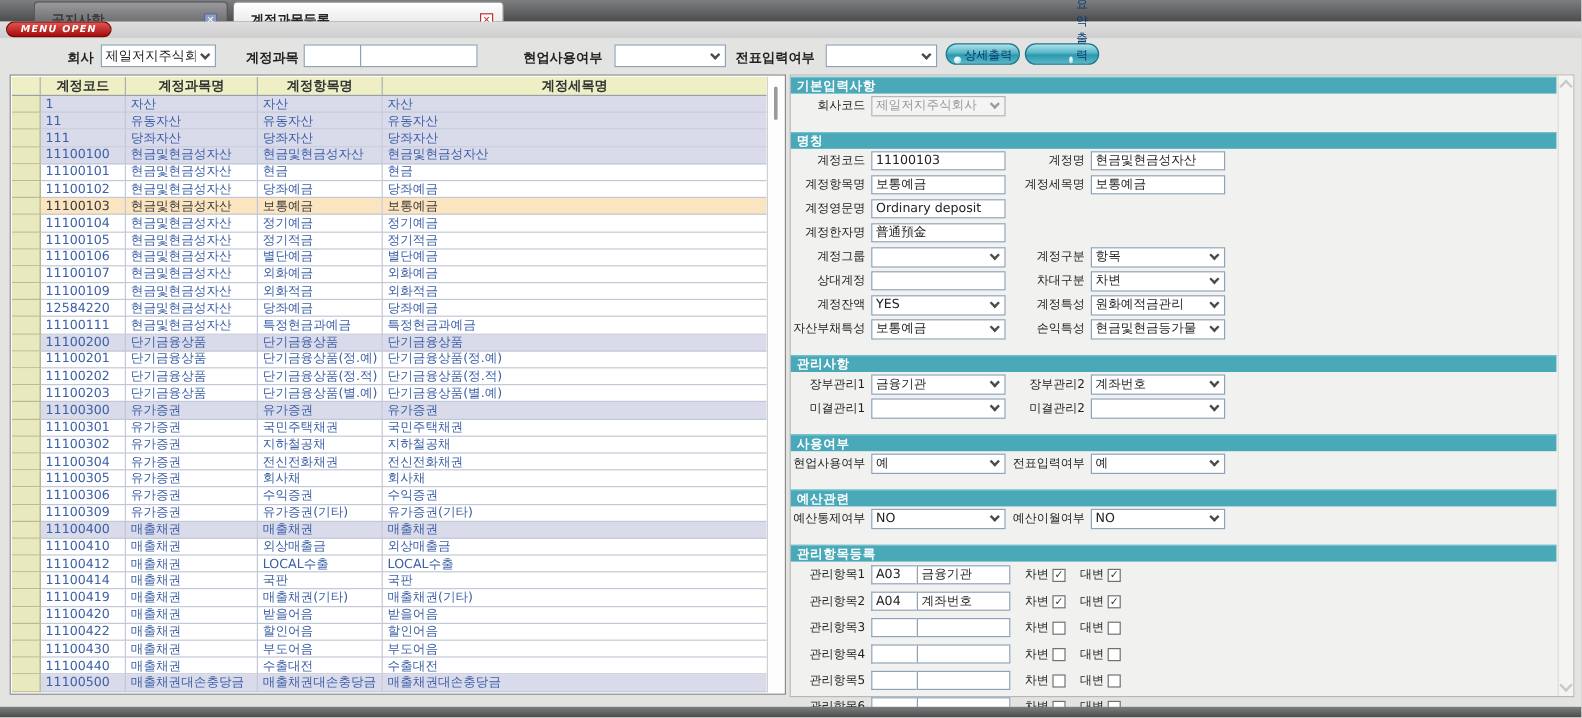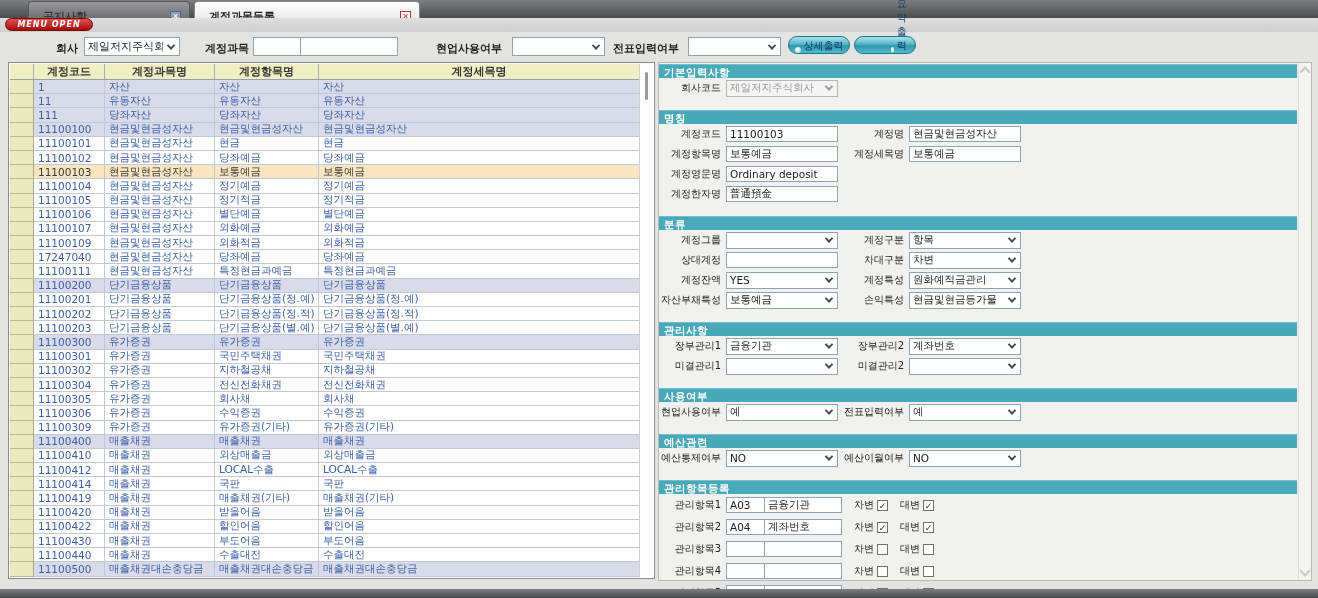--- a/index.html
+++ b/index.html
@@ -273,21 +273,21 @@
             </div>
             <div class="grow ">
               <div class="c c0 sel"></div>
               <div class="c c1">11100109</div>
               <div class="c c2">현금및현금성자산</div>
               <div class="c c3">외화적금</div>
               <div class="c c4">외화적금</div>
             </div>
             <div class="grow ">
               <div class="c c0 sel"></div>
-              <div class="c c1">17247040</div>
+              <div class="c c1">12584220</div>
               <div class="c c2">현금및현금성자산</div>
               <div class="c c3">당좌예금</div>
               <div class="c c4">당좌예금</div>
             </div>
             <div class="grow ">
               <div class="c c0 sel"></div>
               <div class="c c1">11100111</div>
               <div class="c c2">현금및현금성자산</div>
               <div class="c c3">특정현금과예금</div>
               <div class="c c4">특정현금과예금</div>
@@ -475,21 +475,20 @@
         </div>
         <div class="prow">
           <span class="plabel">계정영문명</span>
           <input class="tinput" value="Ordinary deposit" style="">
         </div>
         <div class="prow">
           <span class="plabel">계정한자명</span>
           <input class="tinput" value="普通預金" style="">
         </div>
 
-        <div class="sec-h">분류</div>
         <div class="prow">
           <span class="plabel">계정그룹</span>
           <div class="combo pcombo">
             <span class="ctext"></span>
             <span class="cbtn">
                 <span class="chev"></span>
               </span>
           </div>
           <span class="plabel2">계정구분</span>
           <div class="combo pcombo">

